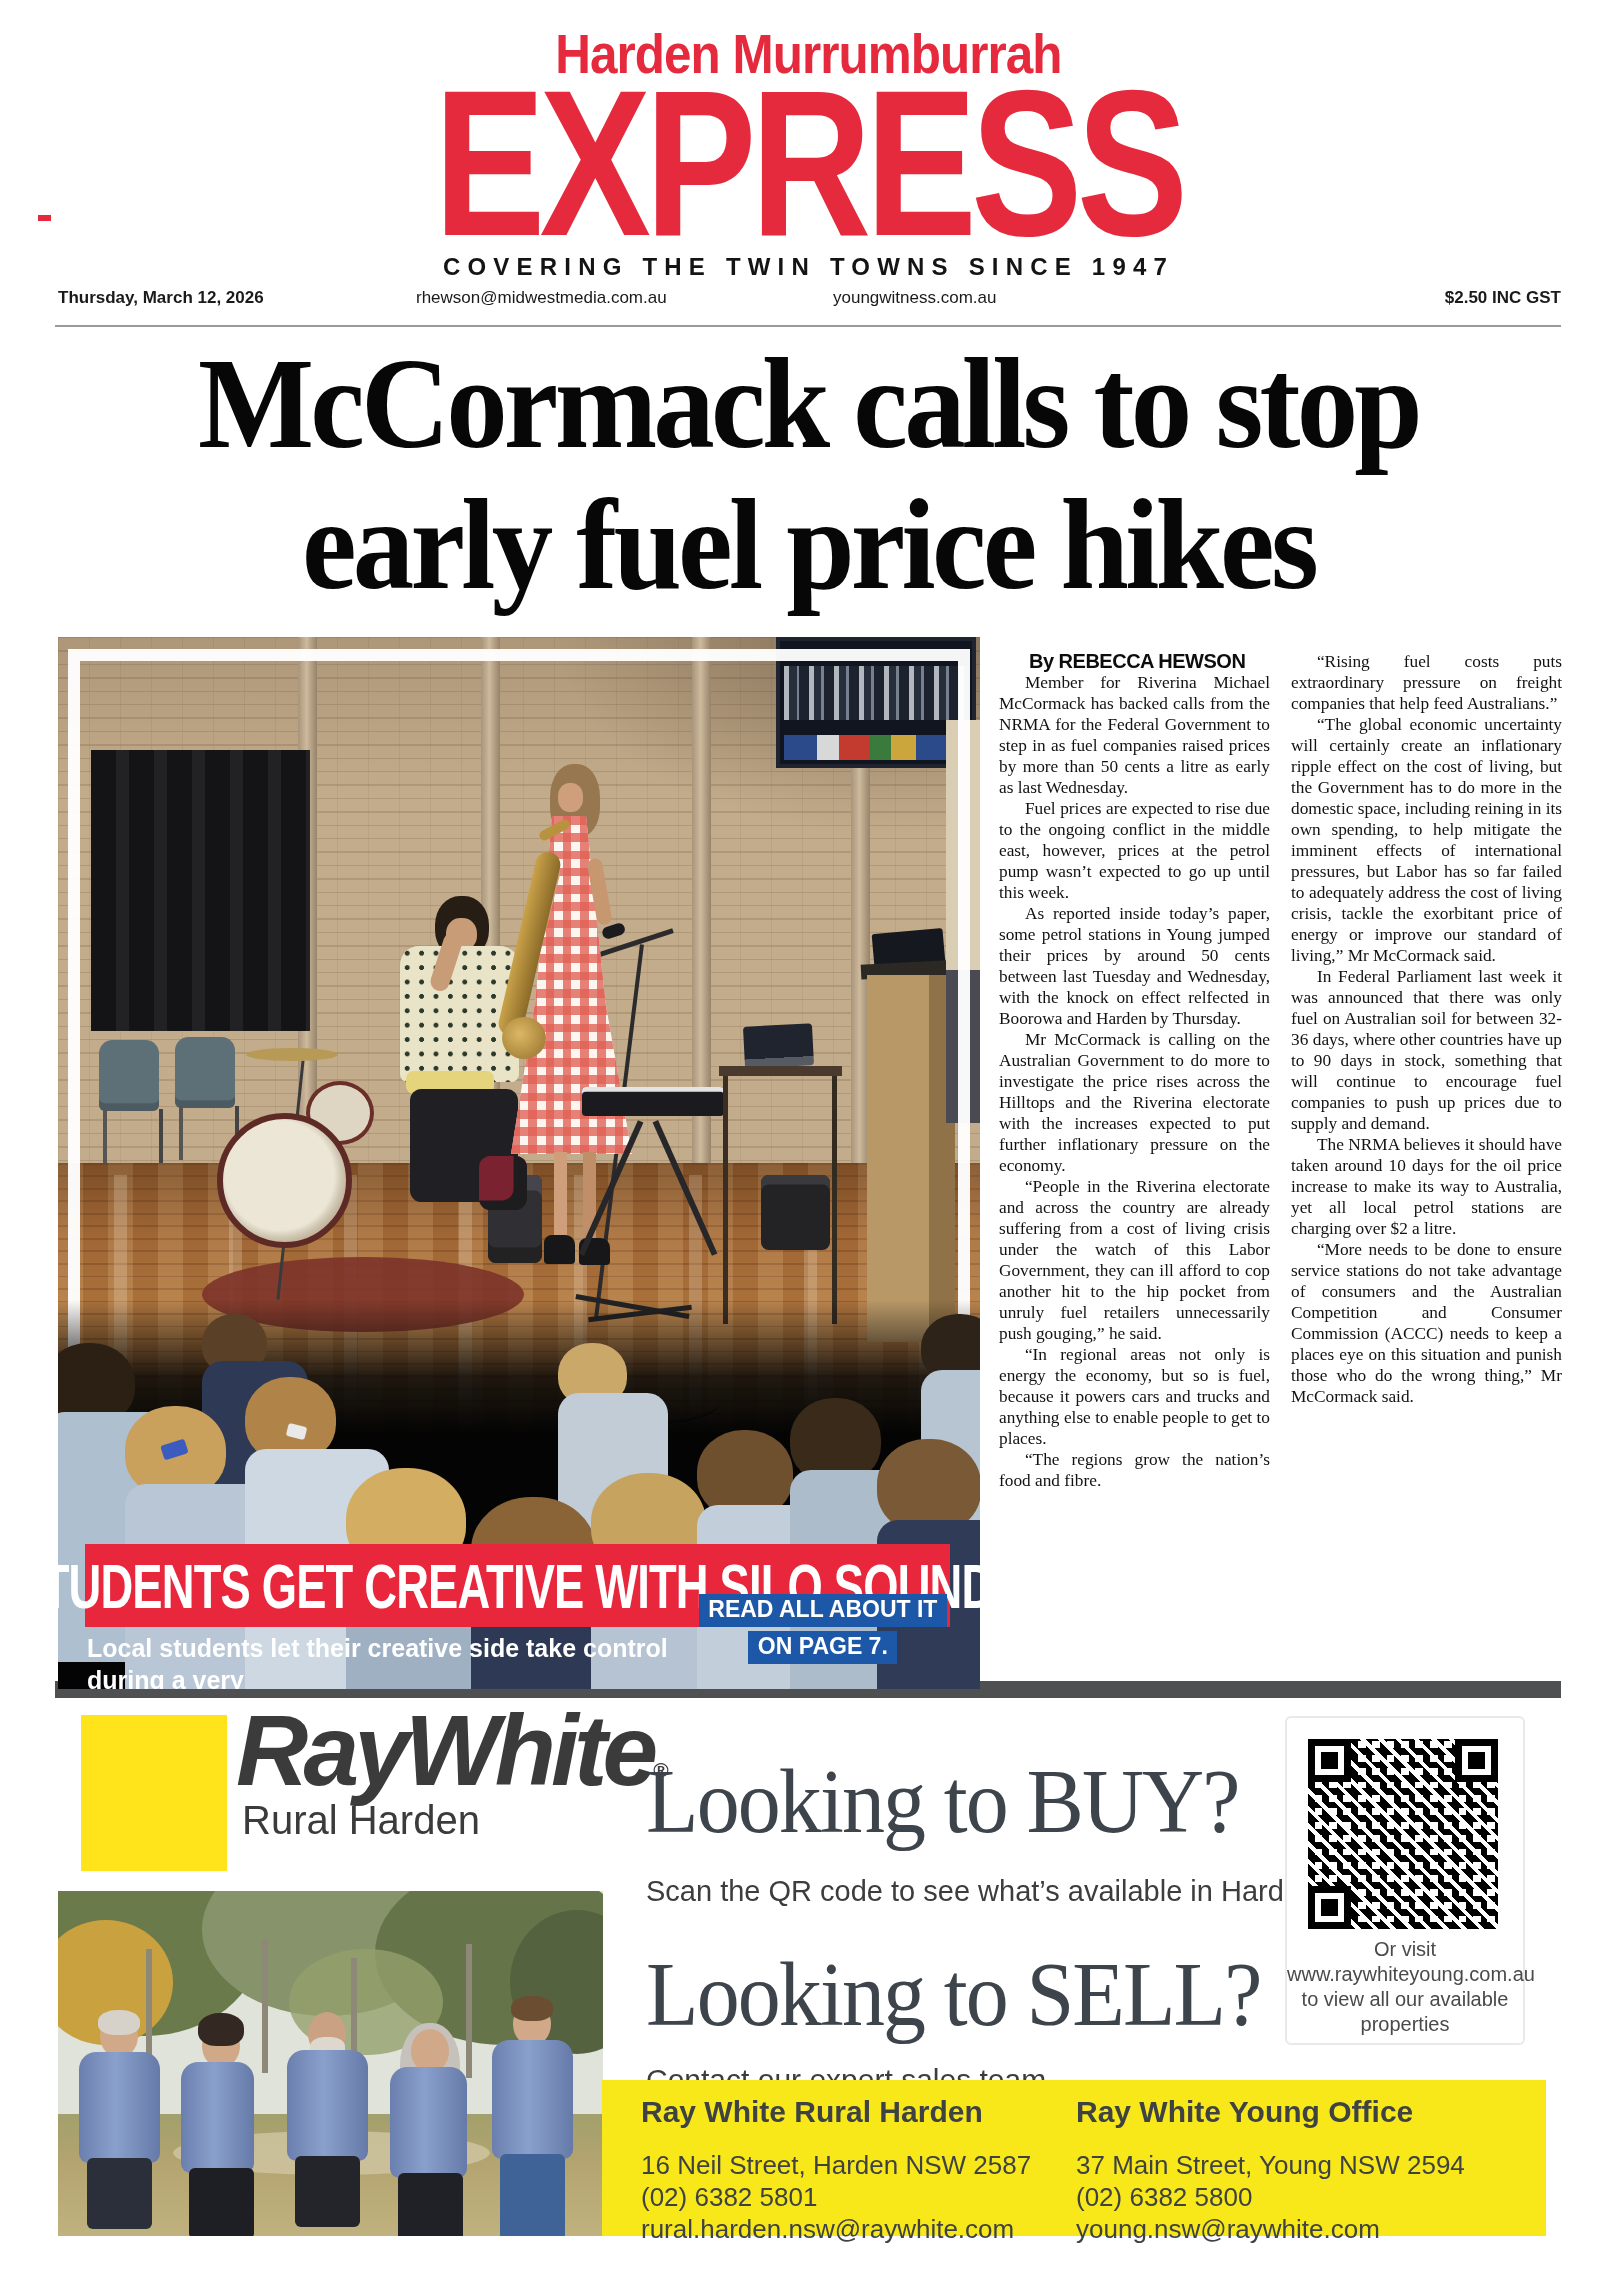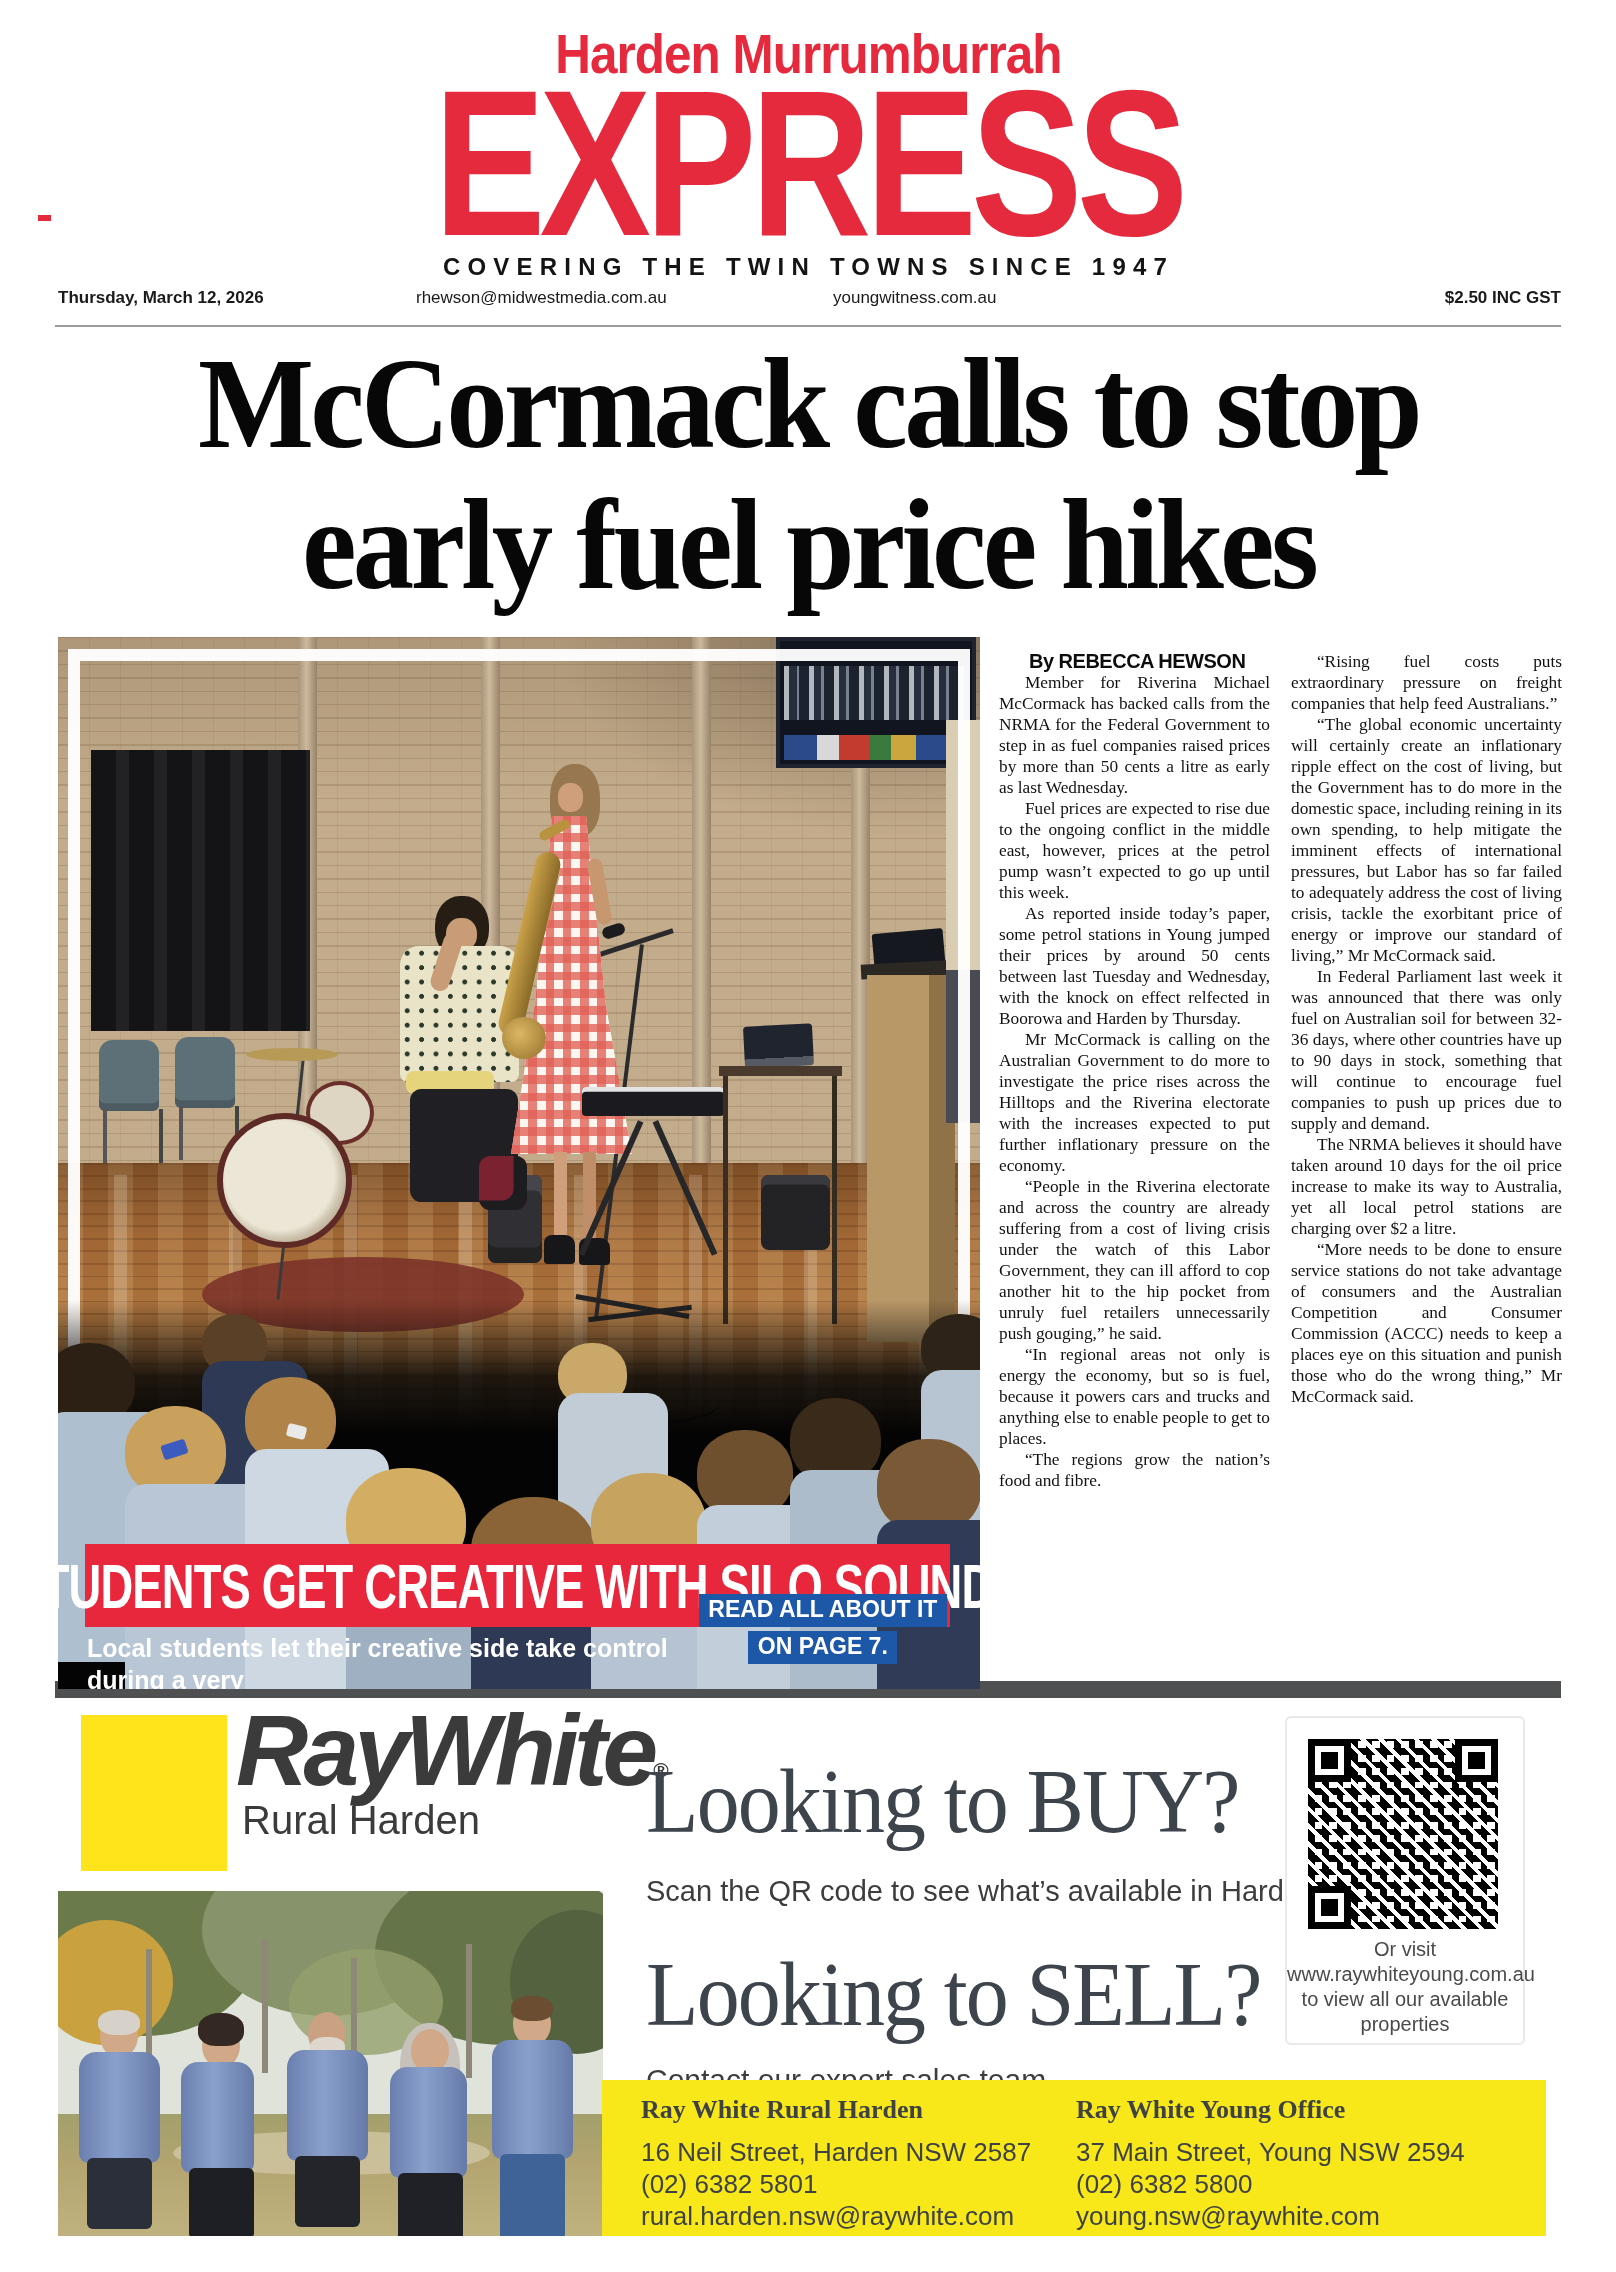--- a/index.html
+++ b/index.html
@@ -155,21 +155,21 @@
     background:
       repeating-linear-gradient(45deg, rgba(255,255,255,0) 0 8.6px, #fff 8.6px 12.5px),
       repeating-linear-gradient(0deg,#000 0 6.7px,rgba(0,0,0,0) 6.7px 13.4px),
       repeating-linear-gradient(90deg,#000 0 6.7px,rgba(0,0,0,0) 6.7px 14.4px),#fff;}
   .finder{position:absolute;width:29px;height:29px;border:7.7px solid #000;background:#fff;}
   .finder::after{content:"";position:absolute;left:5.8px;top:5.8px;width:17.3px;height:17.3px;background:#000;}
   .qr-cap{position:absolute;left:0;right:0;top:219px;text-align:center;font-size:20px;line-height:25px;color:#4a4a4a;}
 
   .yellowbar{left:602px;top:2080px;width:944px;height:156px;background:#f8e81a;}
   .office-col{position:absolute;top:15.4px;color:#3e4243;}
-  .office-col .nm{font-size:26px;font-weight:bold;margin-bottom:11px;font-family:Liberation Serif, serif;}
+  .office-col .nm{font-size:30px;font-weight:bold;margin-bottom:20px;}
   .office-col .ln{font-size:26px;line-height:32px;}
 
   
   .article{left:999px;top:651px;width:564px;height:1030px;overflow:hidden;display:flex;gap:21px;}
   .col{width:271px;font-family:"Liberation Serif",serif;font-size:17.3px;line-height:21px;
        text-align:justify;color:#121212;}
   .byline{font-family:"Liberation Sans",sans-serif;font-weight:bold;font-size:20px;letter-spacing:-0.5px;
        margin:0 0 23px;color:#0d0d0d;}
   .col p{margin:0;text-indent:1.5em;}
 </style>

